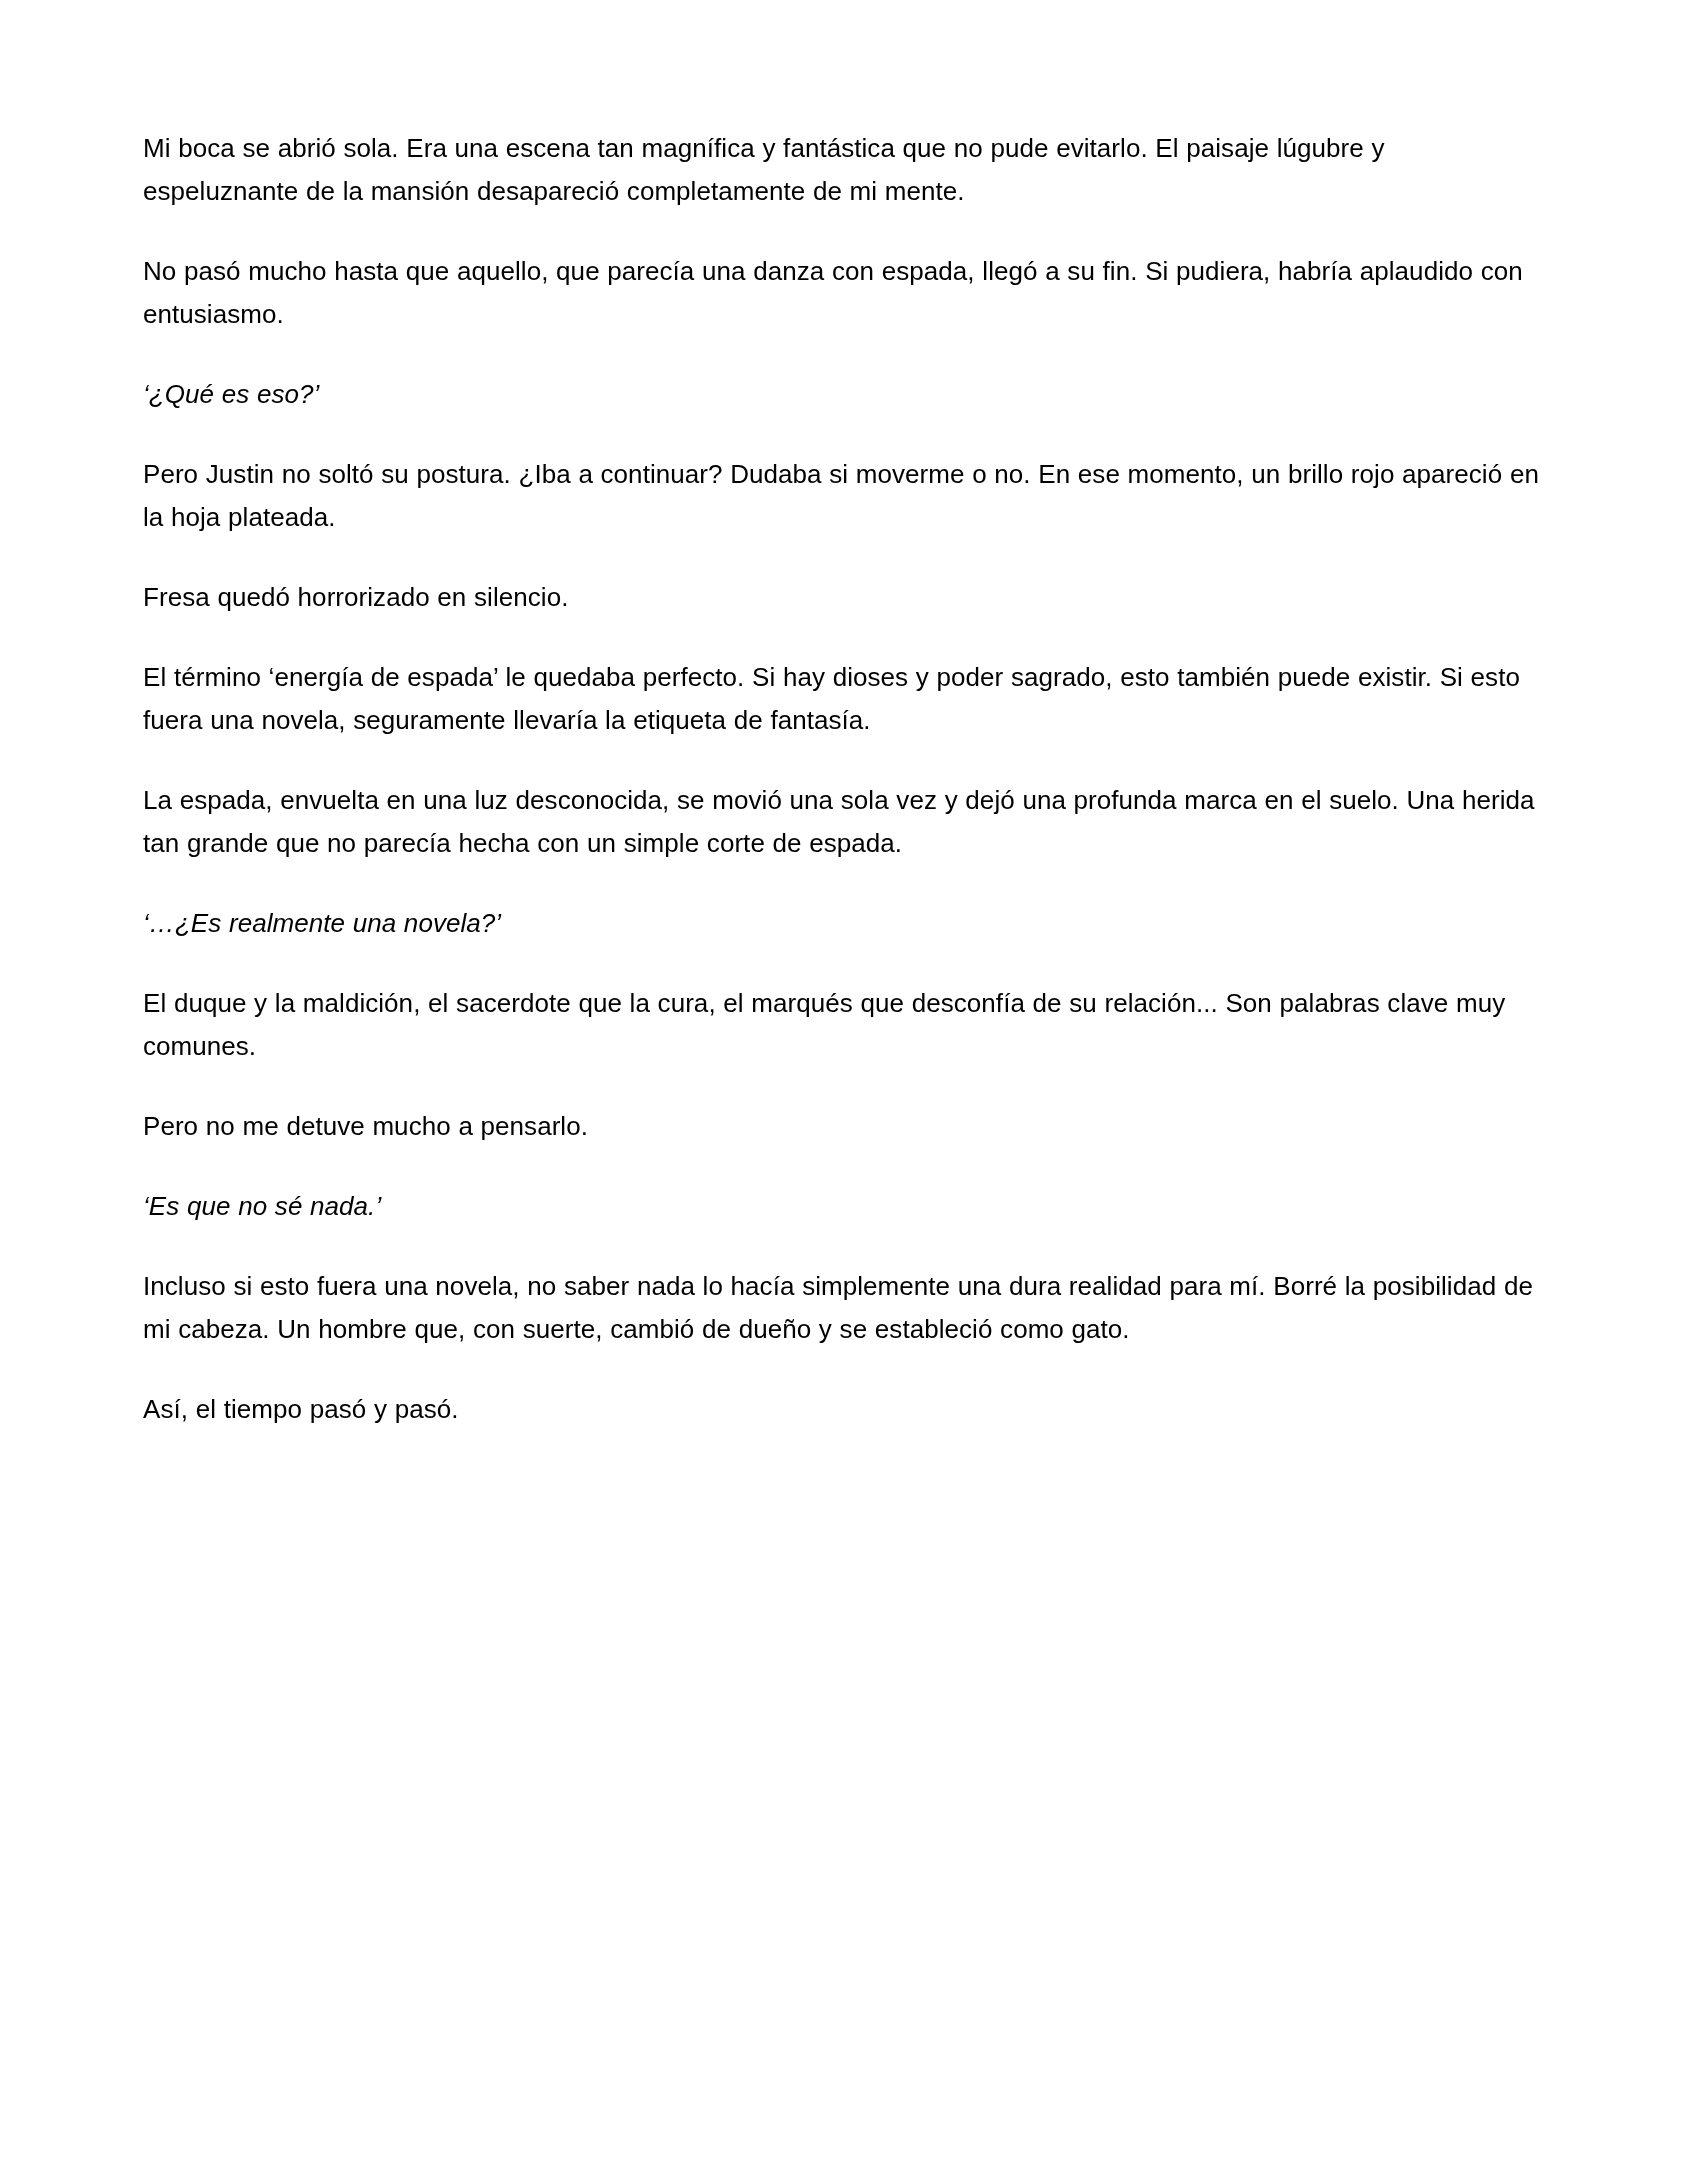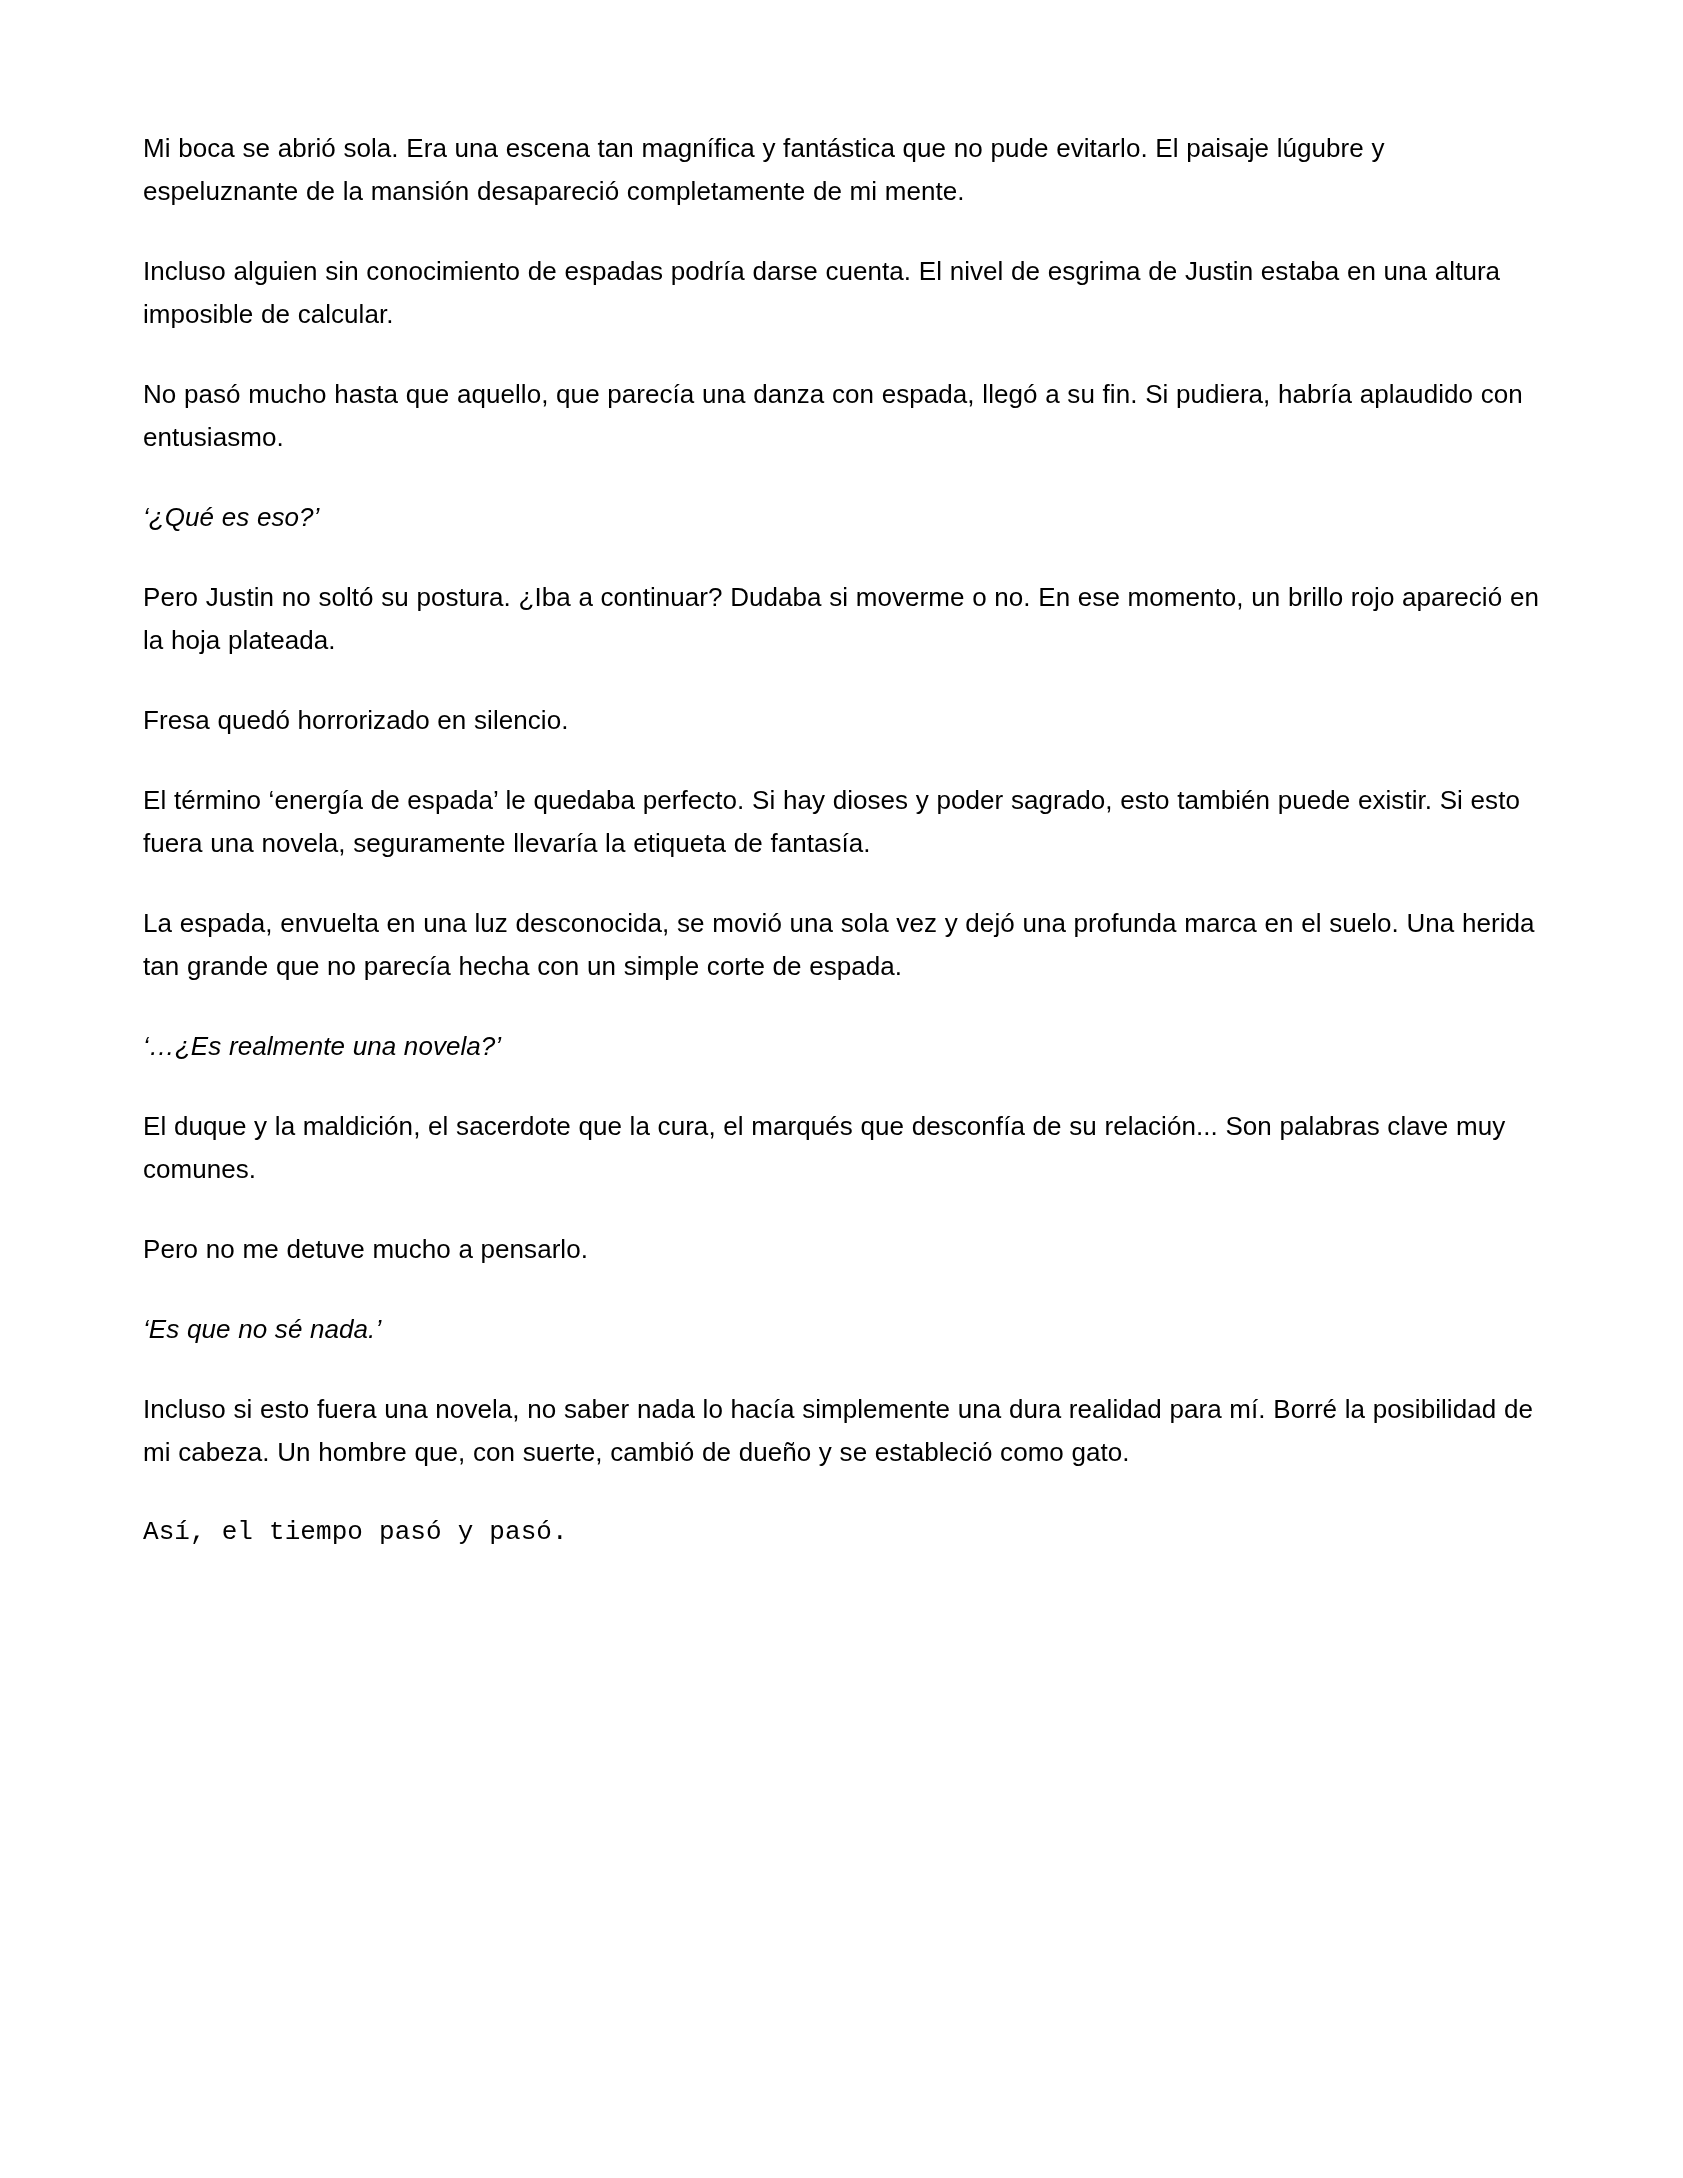--- a/index.html
+++ b/index.html
@@ -35,31 +35,29 @@
     text-align: left;
     color: #000000;
     letter-spacing: 0.05px;
     word-spacing: 0.4px;
   }
   .para.italic {
     font-style: italic;
   }
   .para:last-child {
     margin-bottom: 16px;
-    font-family: Liberation Mono, monospace;
   }
 </style>
 </head>
 <body>
 
 <div class="page">
   <div class="text-column">
 
     <p class="para">Mi boca se abrió sola. Era una escena tan magnífica y fantástica que no pude evitarlo. El paisaje lúgubre y espeluznante de la mansión desapareció completamente de mi mente.</p>
-    <p class="para">Incluso alguien sin conocimiento de espadas podría darse cuenta. El nivel de esgrima de Justin estaba en una altura imposible de calcular.</p>
     <p class="para">No pasó mucho hasta que aquello, que parecía una danza con espada, llegó a su fin. Si pudiera, habría aplaudido con entusiasmo.</p>
     <p class="para italic">‘¿Qué es eso?’</p>
     <p class="para">Pero Justin no soltó su postura. ¿Iba a continuar? Dudaba si moverme o no. En ese momento, un brillo rojo apareció en la hoja plateada.</p>
     <p class="para">Fresa quedó horrorizado en silencio.</p>
     <p class="para">El término ‘energía de espada’ le quedaba perfecto. Si hay dioses y poder sagrado, esto también puede existir. Si esto fuera una novela, seguramente llevaría la etiqueta de fantasía.</p>
     <p class="para">La espada, envuelta en una luz desconocida, se movió una sola vez y dejó una profunda marca en el suelo. Una herida tan grande que no parecía hecha con un simple corte de espada.</p>
     <p class="para italic">‘…¿Es realmente una novela?’</p>
     <p class="para">El duque y la maldición, el sacerdote que la cura, el marqués que desconfía de su relación... Son palabras clave muy comunes.</p>
     <p class="para">Pero no me detuve mucho a pensarlo.</p>
     <p class="para italic">‘Es que no sé nada.’</p>

